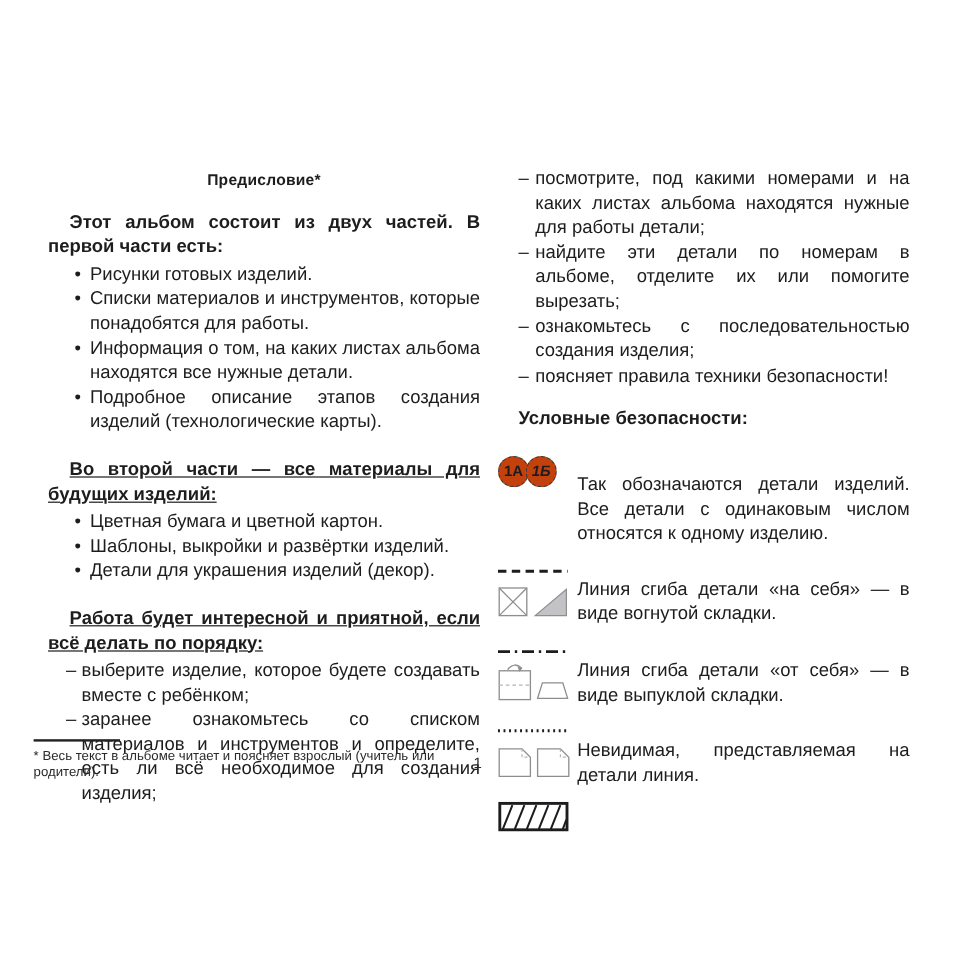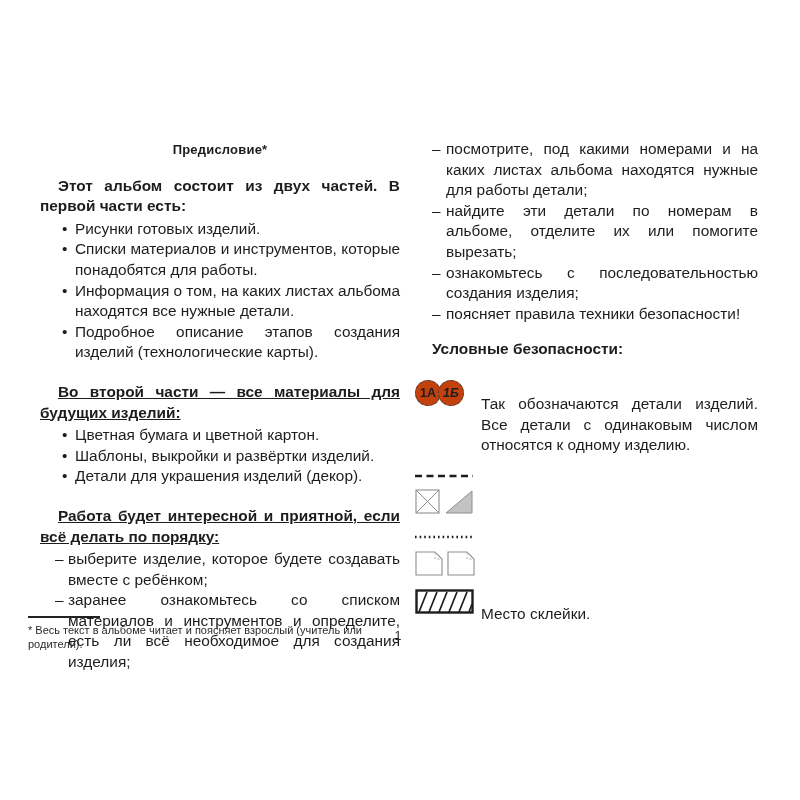--- a/index.html
+++ b/index.html
@@ -141,45 +141,61 @@
           <svg width="60" height="18" viewBox="0 0 60 18">
             <line x1="0" y1="10" x2="58" y2="10" stroke="#1d1d1f" stroke-width="2.4" stroke-dasharray="7 4.5"></line>
           </svg>
           <svg width="60" height="34" viewBox="0 0 60 34">
             <rect x="1" y="6" width="23" height="23" fill="none" stroke="#8e8e90" stroke-width="1.1"></rect>
             <line x1="1" y1="6" x2="24" y2="29" stroke="#8e8e90" stroke-width="1"></line>
             <line x1="24" y1="6" x2="1" y2="29" stroke="#8e8e90" stroke-width="1"></line>
             <polygon points="31,29 57,29 57,7" fill="#c3c3c5" stroke="#8e8e90" stroke-width="1"></polygon>
           </svg>
         </div>
-      </div>
-
+        <div class="legend-text">Линия сгиба детали «на себя» — в виде вогнутой складки.</div>
+      </div>
+
+      <div class="legend-row">
+        <div class="legend-sym">
+          <svg width="60" height="18" viewBox="0 0 60 18">
+            <line x1="0" y1="10" x2="58" y2="10" stroke="#1d1d1f" stroke-width="2.2" stroke-dasharray="10 4 2 4"></line>
+          </svg>
+          <svg width="60" height="36" viewBox="0 0 60 36">
+            <path d="M8,7 Q14,0 20,6" fill="none" stroke="#8e8e90" stroke-width="1.2"></path>
+            <polygon points="20,6 16,4 18,9" fill="#8e8e90"></polygon>
+            <rect x="1" y="8" width="26" height="24" fill="none" stroke="#8e8e90" stroke-width="1.1"></rect>
+            <line x1="1" y1="20" x2="27" y2="20" stroke="#b4b4b6" stroke-width="1" stroke-dasharray="3 2.5"></line>
+            <polygon points="33,31 58,31 54,18 37,18" fill="#ffffff" stroke="#8e8e90" stroke-width="1.1"></polygon>
+          </svg>
+        </div>
+        <div class="legend-text">Линия сгиба детали «от себя» — в виде выпуклой складки.</div>
+      </div>
 
       <div class="legend-row">
         <div class="legend-sym">
           <svg width="60" height="16" viewBox="0 0 60 16">
             <line x1="0" y1="9" x2="58" y2="9" stroke="#1d1d1f" stroke-width="2.4" stroke-dasharray="1.6 3"></line>
           </svg>
           <svg width="62" height="34" viewBox="0 0 62 34">
             <path d="M1,8 H20 L27,15 V31 H1 Z" fill="#ffffff" stroke="#8e8e90" stroke-width="1.1"></path>
             <path d="M20,8 L20,15 L27,15" fill="none" stroke="#b4b4b6" stroke-width="1" stroke-dasharray="2.5 2"></path>
             <path d="M33,8 H52 L59,15 V31 H33 Z" fill="#ffffff" stroke="#8e8e90" stroke-width="1.1"></path>
             <path d="M52,8 L52,15 L59,15" fill="none" stroke="#b4b4b6" stroke-width="1" stroke-dasharray="2.5 2"></path>
           </svg>
         </div>
+        <div class="legend-text">Невидимая, представляемая на детали линия.</div>
       </div>
 
       <div class="legend-row">
         <div class="legend-sym">
           <svg width="62" height="28" viewBox="0 0 62 28">
             <rect x="1.5" y="2.5" width="56" height="22" fill="#ffffff" stroke="#1d1d1f" stroke-width="2.4"></rect>
             <path d="M4,24 L12,4 M14,24 L22,4 M24,24 L32,4 M34,24 L42,4 M44,24 L52,4 M54,24 L57,16" stroke="#1d1d1f" stroke-width="1.7" fill="none"></path>
           </svg>
         </div>
-        <div class="legend-text">Место склейки.</div>
       </div>
 
     </div>
   </div>
 
   <div class="footnote">
     <div class="footnote-rule"></div>
     <div>*  Весь текст в альбоме читает и поясняет взрослый (учитель или родители).</div>
   </div>
   <div class="page-number">1</div>

